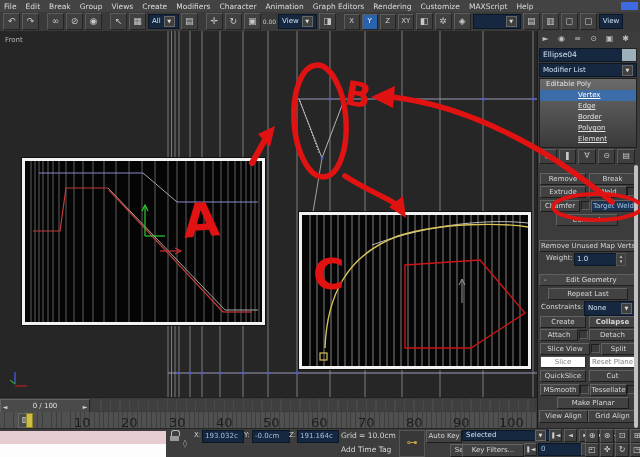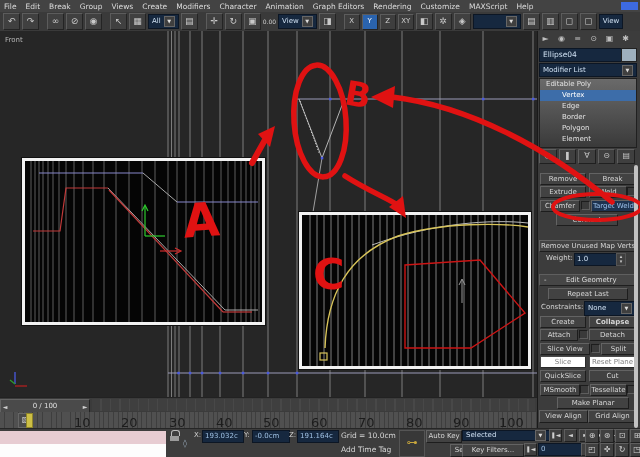--- a/index.html
+++ b/index.html
@@ -32,21 +32,21 @@
   .panel{left:537px;top:31px;width:103px;height:399px;background:#3c3c3c;border-left:1px solid #1a1a1a;}
   .tabs{left:539px;top:33px;width:98px;height:13px;display:flex;gap:3px;}
   .tab{width:13px;height:12px;color:#bfbfbf;font-size:8px;line-height:12px;text-align:center;}
   .namefield{left:539px;top:48px;width:78px;height:12px;background:#16283f;color:#cfe0f2;font-size:7.5px;
       line-height:12px;padding-left:3px;border:1px solid #0c1624;}
   .swatch{left:621px;top:48px;width:14px;height:12px;background:#9fb0bd;border:1px solid #222;}
   .modlist{left:539px;top:63px;width:96px;height:12px;}
   .stack{left:539px;top:78px;width:96px;height:68px;background:linear-gradient(#6a6a6a,#3a3a3a);
       border:1px solid #202020;font-size:7px;color:#e2e2e2;}
   .stackrow{height:11px;line-height:11px;padding-left:14px;position:relative;white-space:nowrap;}
-  .stackrow.sub{padding-left:22px;}
+  .stackrow.sub{padding-left:38px;text-decoration:underline;}
   .stackrow.sel{background:#3d6da9;color:#fff;}
   .stacktools{left:539px;top:149px;width:96px;height:14px;display:flex;gap:2px;}
   .sicon{width:16px;height:13px;background:#3f3f3f;border:1px solid;border-color:#5e5e5e #202020 #202020 #5e5e5e;
       font-size:8px;line-height:12px;text-align:center;color:#c8c8c8;}
   .btn{background:#424242;border:1px solid;border-color:#636363 #1d1d1d #1d1d1d #636363;color:#d6d6d6;
       font-size:7px;text-align:center;overflow:hidden;white-space:nowrap;line-height:10px;}
   .btn.dis{color:#7f7f7f;background:#ffffff;border-color:#4a4a4a #2a2a2a #2a2a2a #4a4a4a;}
   .btn.hl{background:#1d3350;color:#9cc0ea;}
   .chk{width:7px;height:7px;background:#3a3a3a;border:1px solid;border-color:#1d1d1d #5e5e5e #5e5e5e #1d1d1d;}
   .rollouthdr{background:#464646;border:1px solid;border-color:#5f5f5f #1f1f1f #1f1f1f #5f5f5f;

